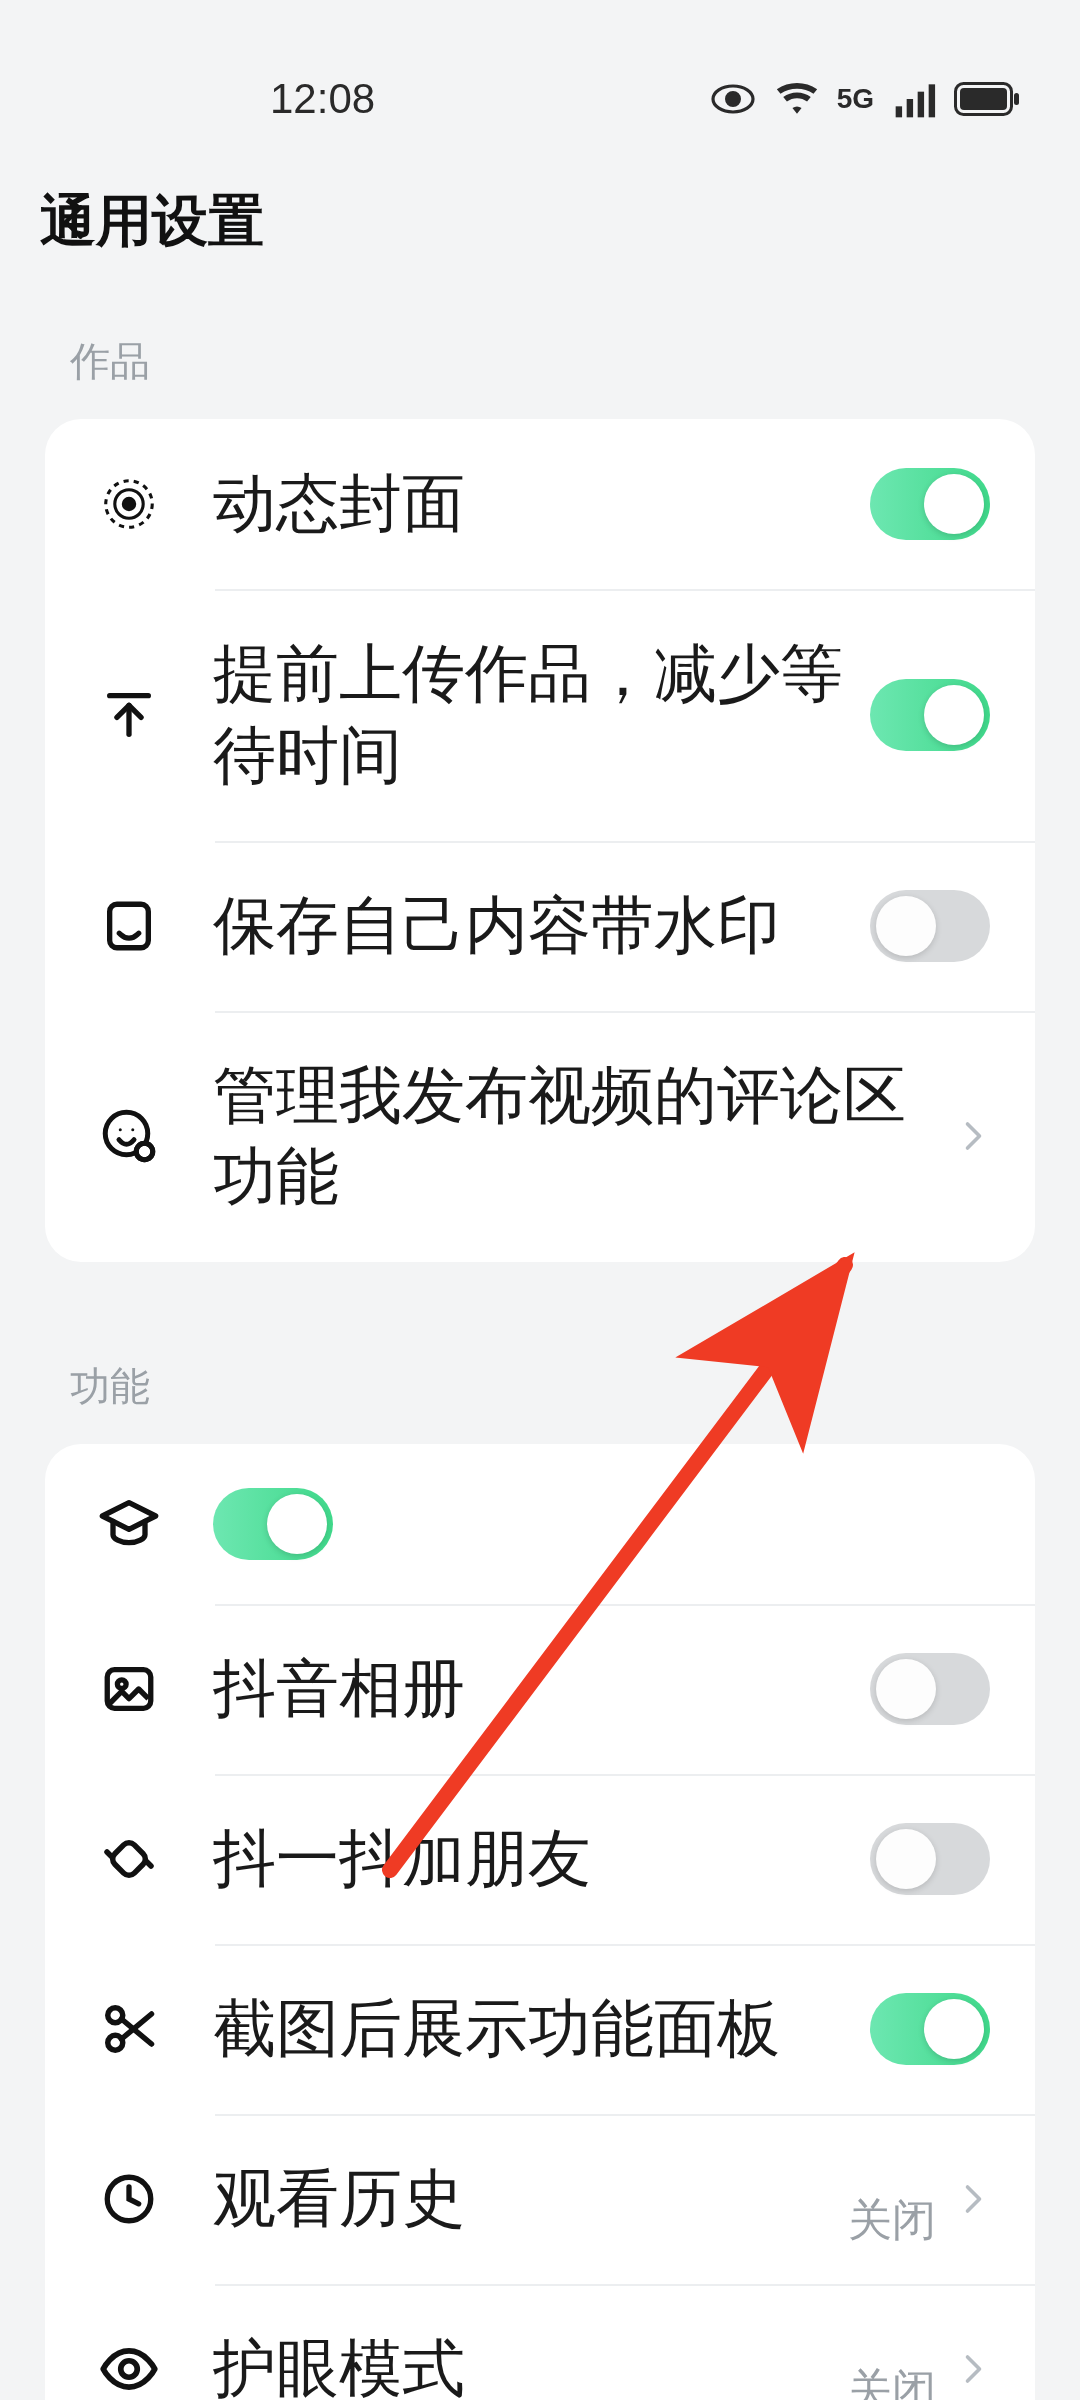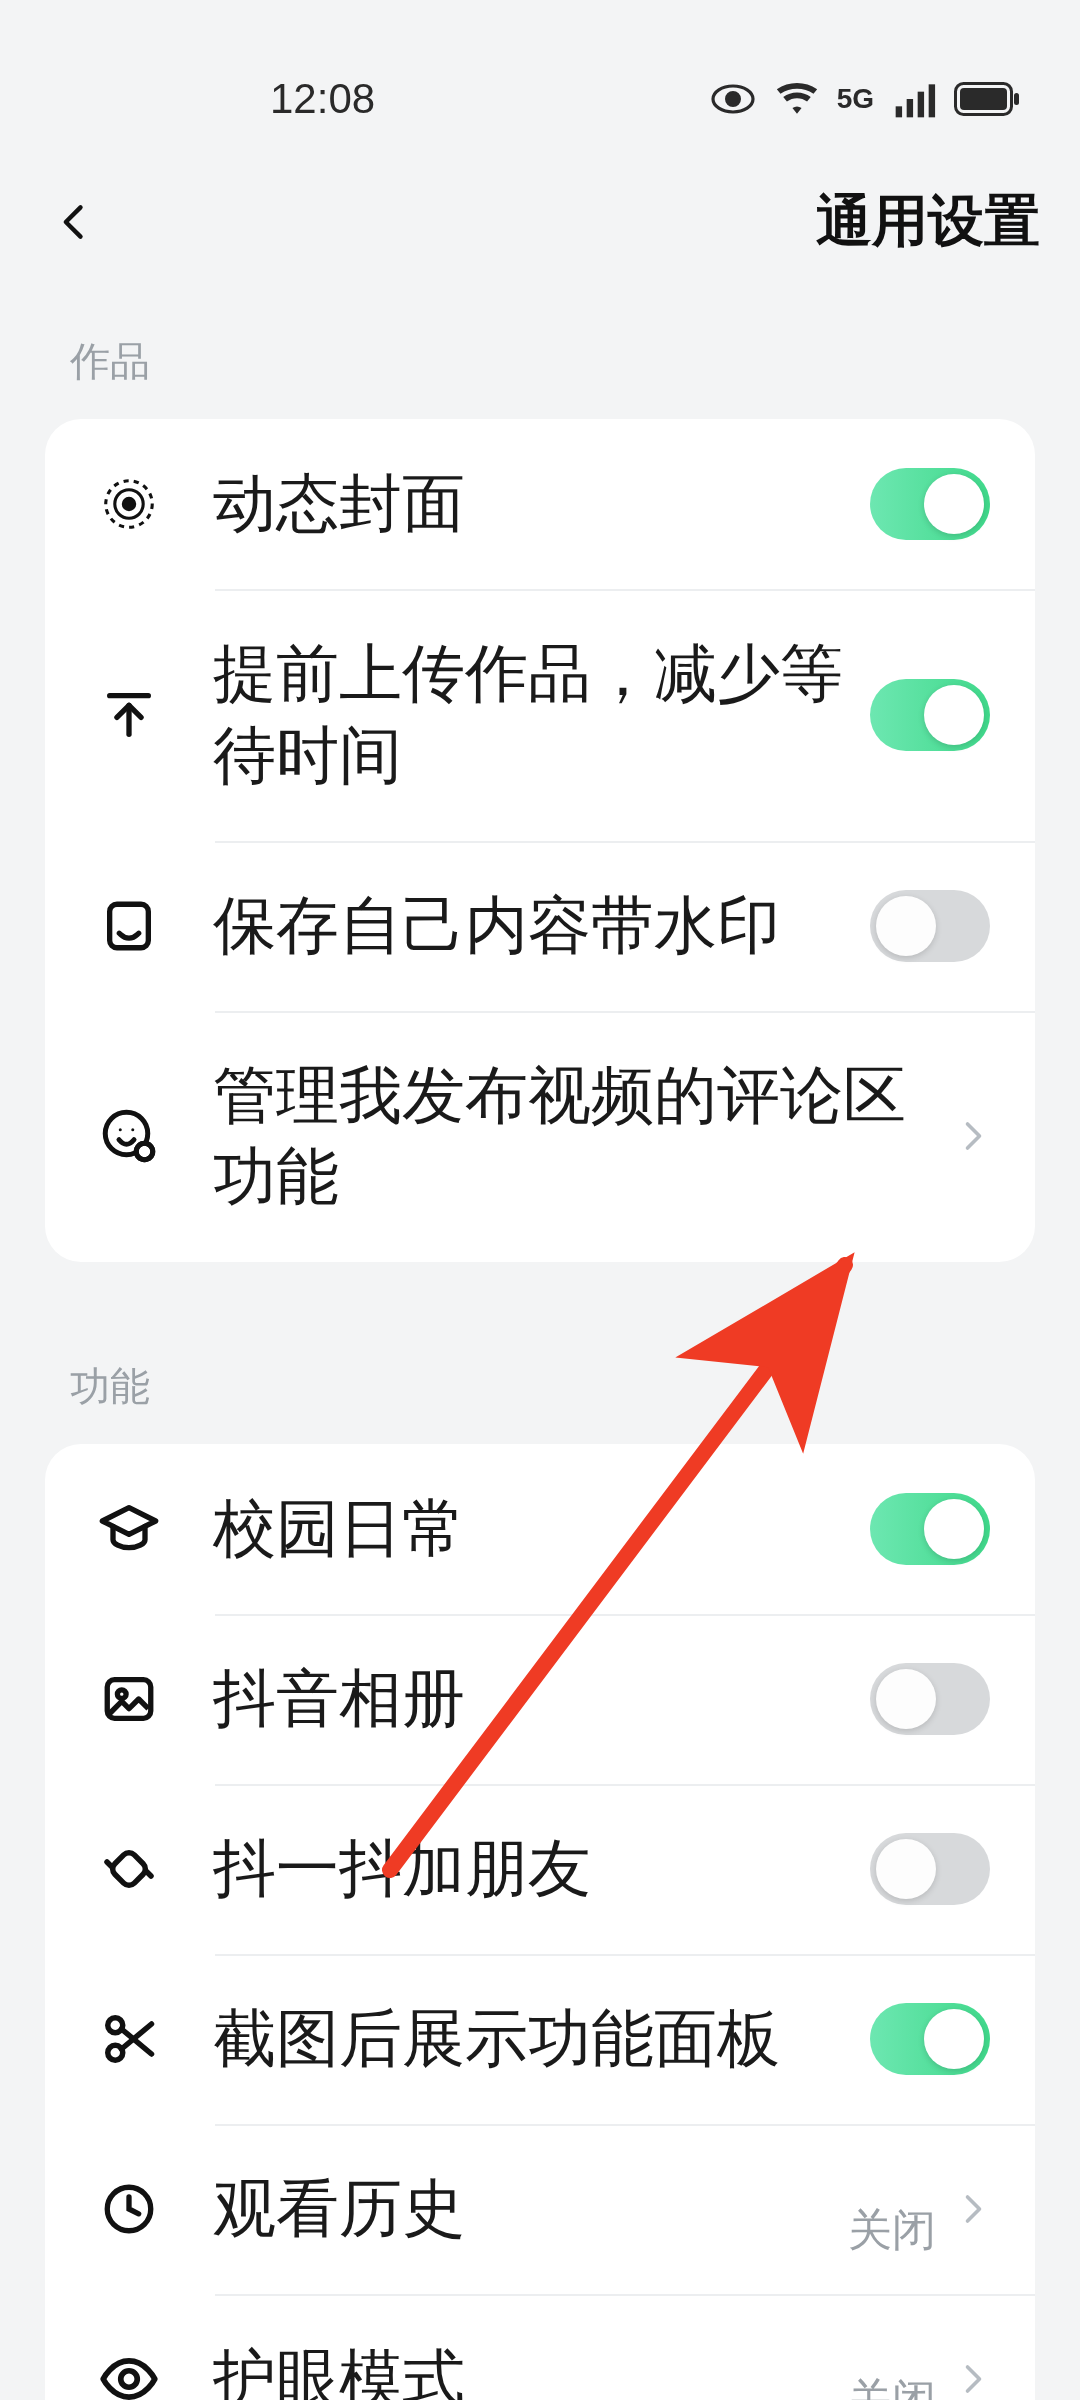--- a/index.html
+++ b/index.html
@@ -40,21 +40,21 @@
       padding: 0 40px;
       background: #f3f4f5;
       position: relative;
     }
     .back {
       width: 70px; height: 70px;
       display: flex; align-items: center; justify-content: center;
     }
     .header-title {
       flex: 1;
-      text-align: right;
+      text-align: left;
       font-size: 56px;
       font-weight: 600;
       color: #111;
       margin-left: -70px; 
     }
 
     
     .section-title {
       font-size: 40px;
       color: #9aa0a6;
@@ -261,21 +261,20 @@
 <div class="section-title">功能</div>
 <div class="card">
 
   <div class="row">
     <div class="row-icon">
       <svg width="64" height="64" viewBox="0 0 24 24" fill="none" stroke="#111" stroke-width="2" stroke-linejoin="round" stroke-linecap="round">
           <path d="M2 9l10-5 10 5-10 5L2 9z"></path>
           <path d="M6 11v5c0 1.5 2.7 3 6 3s6-1.5 6-3v-5"></path>
         </svg>
     </div>
-    <div class="row-label">校园日常</div>
     <div class="toggle on">
         <div class="knob"></div>
       </div>
   </div>
 
   <div class="row">
     <div class="row-icon">
       <svg width="58" height="58" viewBox="0 0 24 24" fill="none" stroke="#111" stroke-width="2.2" stroke-linejoin="round">
           <rect x="3" y="4" width="18" height="16" rx="3"></rect>
           <circle cx="9" cy="10" r="1.8"></circle>

